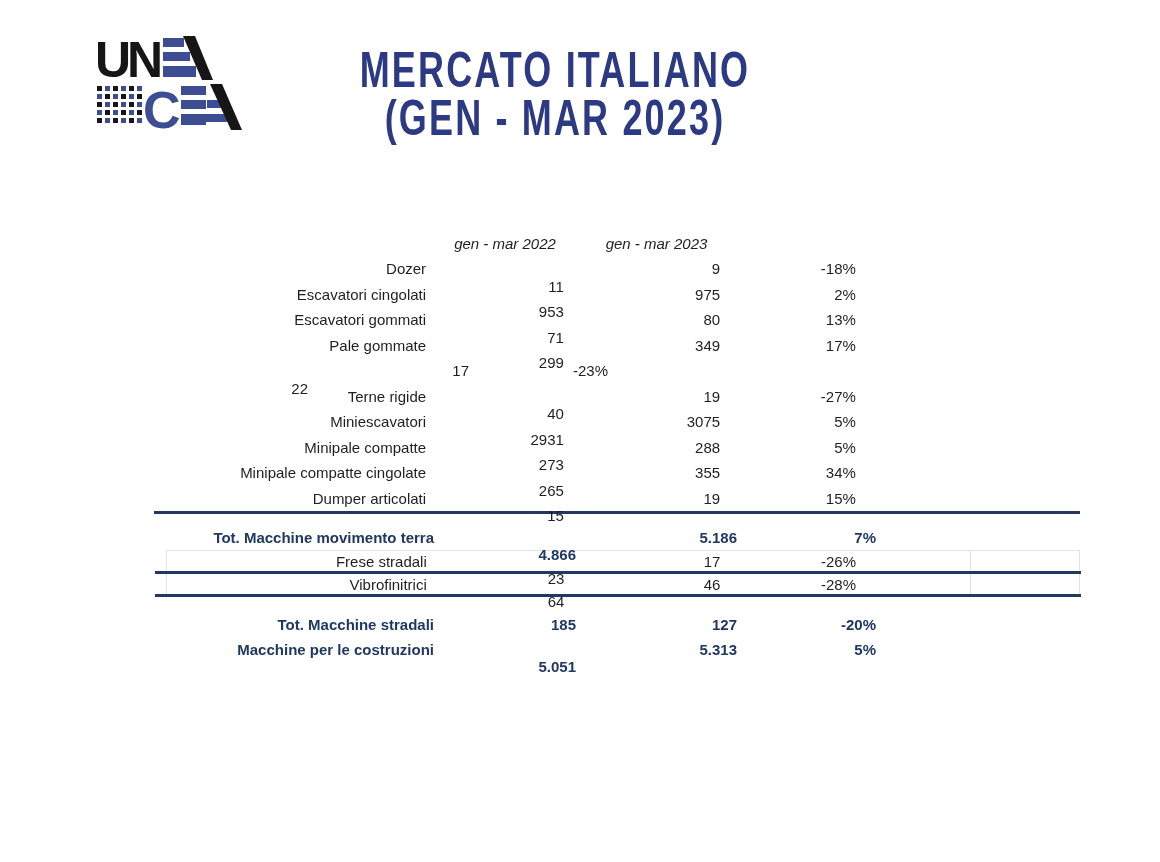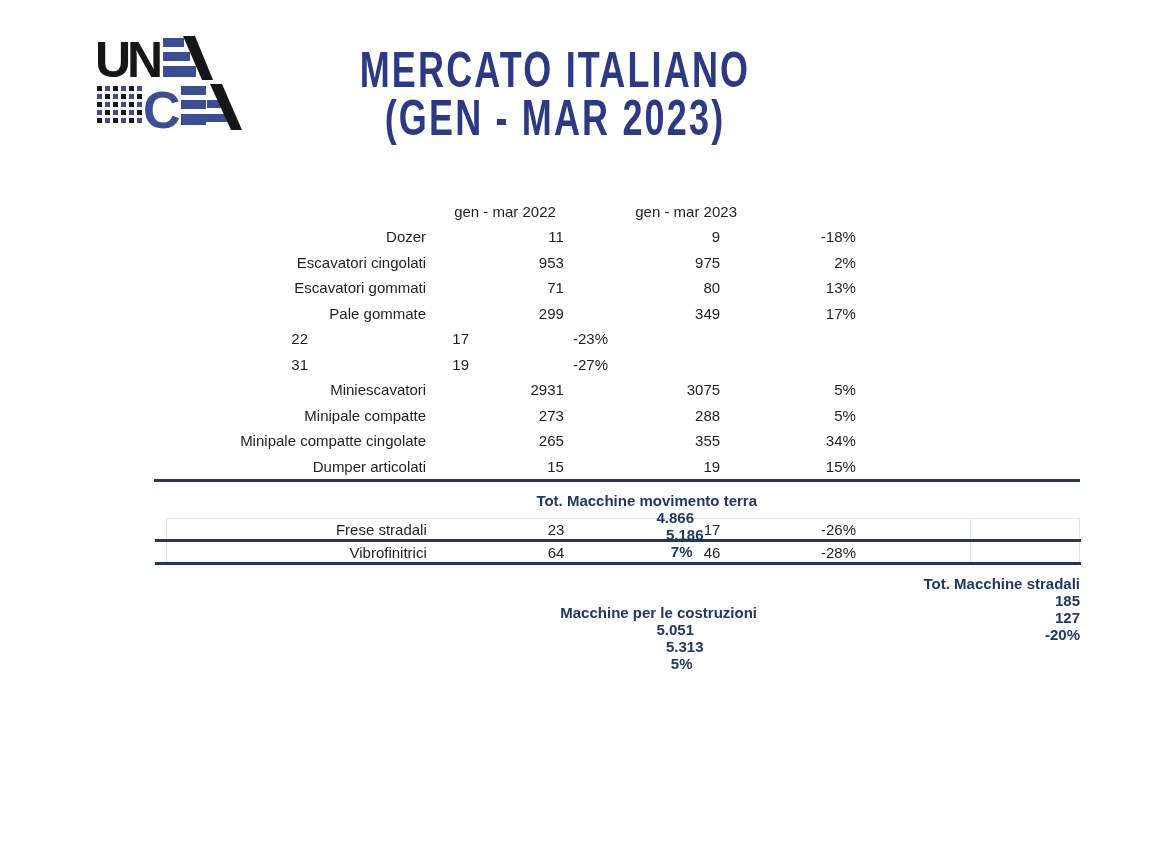--- a/index.html
+++ b/index.html
@@ -10,30 +10,30 @@
   .logo{position:absolute;left:95px;top:36px;width:150px;height:96px;}
 
   
   .title{position:absolute;left:280px;top:46px;width:550px;text-align:center;}
   .title-line{font-size:50px;font-weight:800;line-height:48px;letter-spacing:3px;
               color:#2c3a84;transform:scaleX(0.72);transform-origin:50% 50%;white-space:nowrap;}
 
   
   .table-area{position:absolute;left:166px;top:198px;width:914px;font-size:15px;}
   .row{display:flex;align-items:center;height:25.5px;}
-  .hdr-row{height:26px;}
+  .hdr-row{height:26px;font-style:italic;margin-top:32px;}
   .c-label{width:268px;text-align:right;}
-  .c-v1{width:142px;text-align:right;}
+  .c-v1{width:142px;text-align:right;margin-top:35px;}
   .c-v2{width:161px;text-align:right;}
   .c-pct{width:111px;text-align:right;margin-left:28px;}
   .c-e1{width:119px;height:100%;}
   .c-e2{width:112px;height:100%;}
   .hdr-2022{width:142px;margin-left:268px;text-align:center;}
-  .hdr-2023{width:161px;text-align:right;}
-  .bold-row{height:26px;font-weight:bold;color:#1f3864;flex-direction:column;}
+  .hdr-2023{width:161px;text-align:center;}
+  .bold-row{height:26px;font-weight:bold;color:#1f3864;}
   .navy-line{height:3px;background:#243763;width:926px;margin-left:-12px;}
   .tot1{margin-top:10px;}
   .row-rulli-wrap{margin-top:26px;}
   .band{border-top:1px solid #e3e3e3;border-left:1px solid #e3e3e3;width:914px;box-sizing:border-box;}
   .band .row{height:20px;}
   .celled .c-e1{border-right:1px solid #e3e3e3;box-sizing:border-box;}
   .celled .c-e2{border-right:1px solid #e3e3e3;box-sizing:border-box;}
   .tot2{margin-top:10px;align-items:flex-end;}
   .grand{margin-top:3px;}
 </style>
@@ -147,21 +147,22 @@
           <span class="c-e2"></span>
         </div>
         <div class="row">
           <span class="c-v1">22</span>
           <span class="c-v2">17</span>
           <span class="c-pct">-23%</span>
           <span class="c-e1"></span>
           <span class="c-e2"></span>
         </div>
         <div class="row">
-          <span class="c-v1">31</span>
+          <span class="c-label">Terne rigide</span>
+          <span class="c-v1">40</span>
           <span class="c-v2">19</span>
           <span class="c-pct">-27%</span>
           <span class="c-e1"></span>
           <span class="c-e2"></span>
         </div>
         <div class="row">
           <span class="c-label">Miniescavatori</span>
           <span class="c-v1">2931</span>
           <span class="c-v2">3075</span>
           <span class="c-pct">5%</span>

